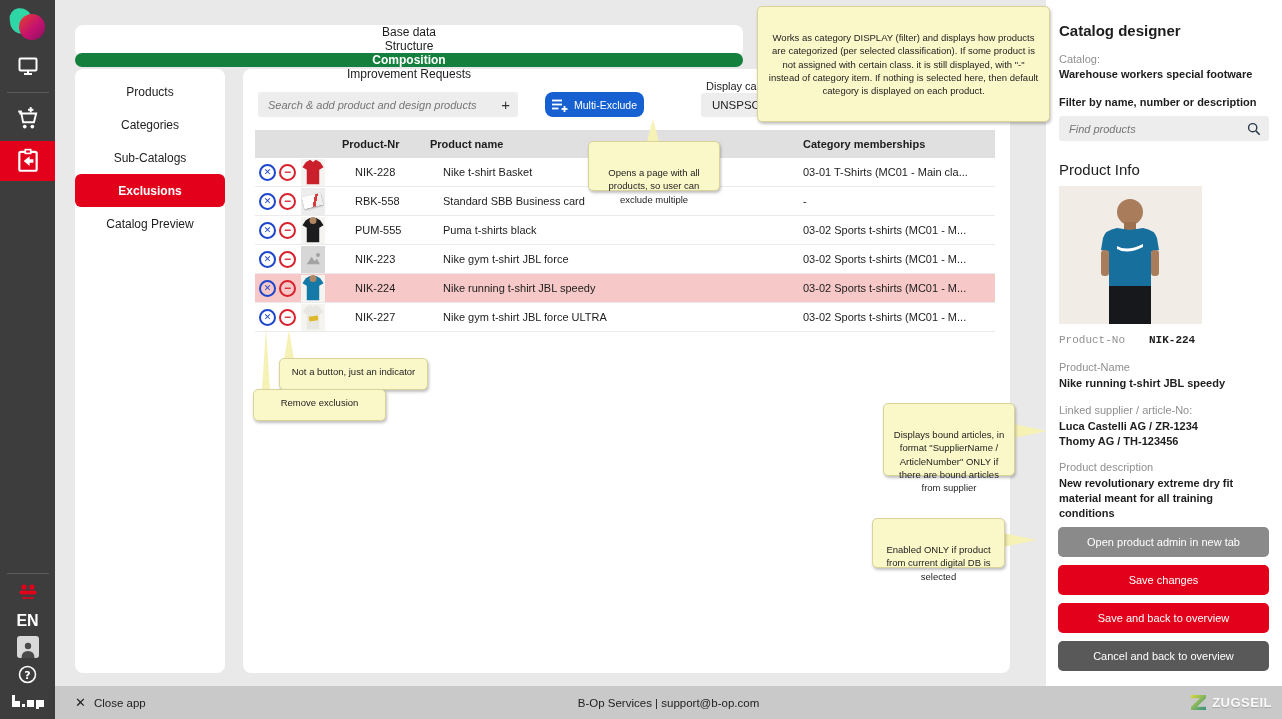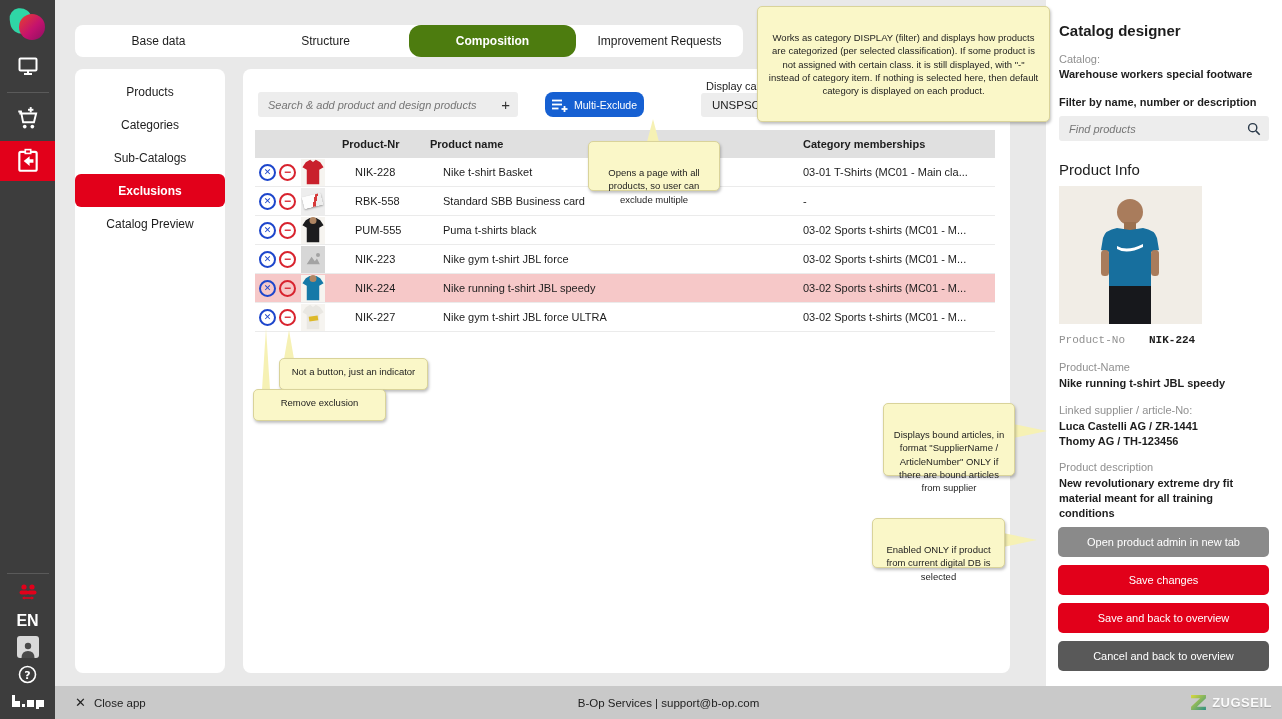--- a/index.html
+++ b/index.html
@@ -12,23 +12,23 @@
   .sb-logo .leaf{position:absolute;left:0;top:0;width:22px;height:26px;background:#2fd6a6;border-radius:10px 12px 2px 12px;transform:rotate(-8deg);}
   .sb-logo .ball{position:absolute;left:9px;top:6px;width:26px;height:26px;border-radius:50%;background:linear-gradient(135deg,#e8412c 0%,#c4126e 55%,#8e0f63 100%);}
   .sb-icon{width:55px;height:44px;display:flex;align-items:center;justify-content:center;}
   .sb-divider{width:42px;height:1px;background:#5a5a5a;margin:4px 0;}
   .sb-active{background:#e2001a;width:55px;height:40px;display:flex;align-items:center;justify-content:center;}
   .sb-bottom{margin-top:auto;display:flex;flex-direction:column;align-items:center;gap:6px;padding-bottom:6px;}
   .sb-lang{color:#fff;font-size:16px;font-weight:bold;}
   .sb-avatar{width:22px;height:22px;background:#d9d9d9;border-radius:3px;display:flex;align-items:flex-end;justify-content:center;overflow:hidden;}
 
   
-  .tabbar{position:absolute;left:75px;top:25px;width:668px;height:32px;background:#fff;border-radius:8px;display:flex;z-index:5;}
+  .tabbar{position:absolute;left:75px;top:25px;width:668px;height:32px;background:#fff;border-radius:8px;display:flex;z-index:5;flex-direction:column;}
   .tab{flex:1;display:flex;align-items:center;justify-content:center;font-size:12px;color:#1d1d1d;cursor:pointer;}
-  .tab.active{background:#4d7c0f;color:#fff;border-radius:12px;font-weight:bold;}
+  .tab.active{background:#15803d;color:#fff;border-radius:12px;font-weight:bold;}
 
   
   .navpanel{position:absolute;left:75px;top:69px;width:150px;height:604px;background:#fff;border-radius:8px;z-index:4;padding-top:6px;box-sizing:border-box;}
   .nav-item{height:33px;display:flex;align-items:center;justify-content:center;font-size:12px;color:#1d1d1d;cursor:pointer;}
   .nav-item.active{background:#e2001a;color:#fff;border-radius:6px;font-weight:bold;}
 
   
   .mainpanel{position:absolute;left:243px;top:69px;width:767px;height:604px;background:#fff;border-radius:8px;z-index:4;box-sizing:border-box;}
   .toolbar-row{position:absolute;left:15px;top:23px;right:14px;height:25px;}
   .search-add{position:absolute;left:0;top:0;width:260px;height:25px;background:#ededed;border:none;border-radius:3px;display:flex;align-items:center;padding:0 8px;box-sizing:border-box;}
@@ -311,21 +311,21 @@
     <div class="rp-row">
       <span class="rp-label" style="margin:0">Product-No</span>
       <span class="rp-strong">NIK-224</span>
     </div>
     <div class="rp-section">
       <div class="rp-label">Product-Name</div>
       <div class="rp-strong">Nike running t-shirt JBL speedy</div>
     </div>
     <div class="rp-section">
       <div class="rp-label">Linked supplier / article-No:</div>
-      <div class="rp-strong">Luca Castelli AG / ZR-1441</div>
+      <div class="rp-strong">Luca Castelli AG / ZR-1234</div>
       <div class="rp-strong">Thomy AG  / TH-123456</div>
     </div>
     <div class="rp-section">
       <div class="rp-label">Product description</div>
       <div class="rp-strong" style="width:200px">New revolutionary extreme dry fit material meant for all training conditions</div>
     </div>
     <div class="rp-buttons">
       <button class="rp-btn btn-gray">Open product admin in new tab</button>
       <button class="rp-btn btn-red">Save changes</button>
       <button class="rp-btn btn-red">Save and back to overview</button>

